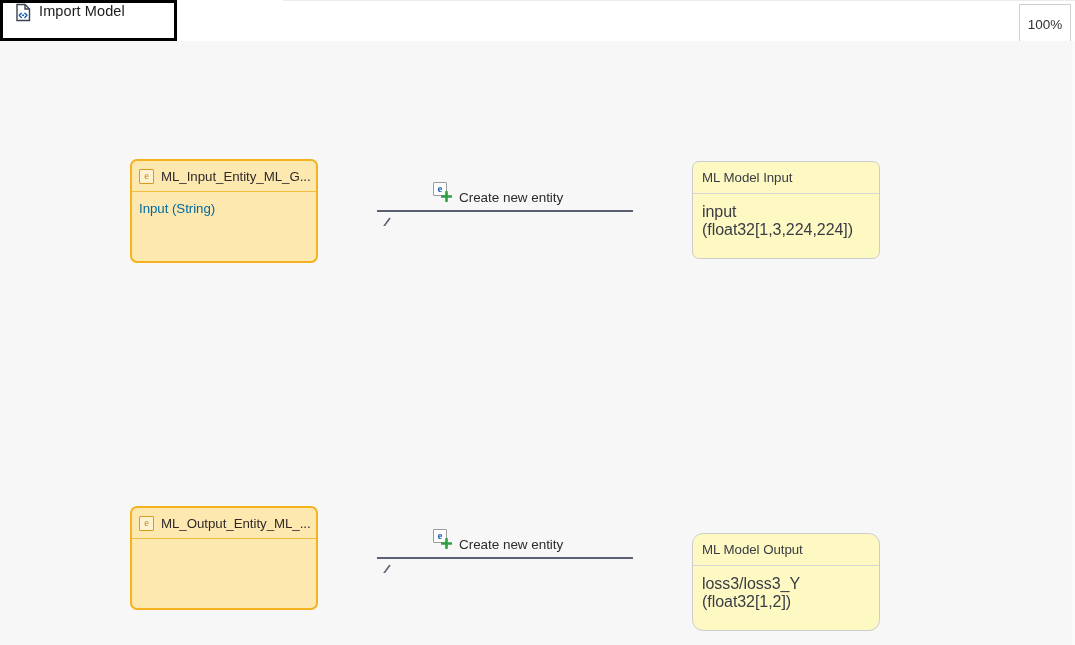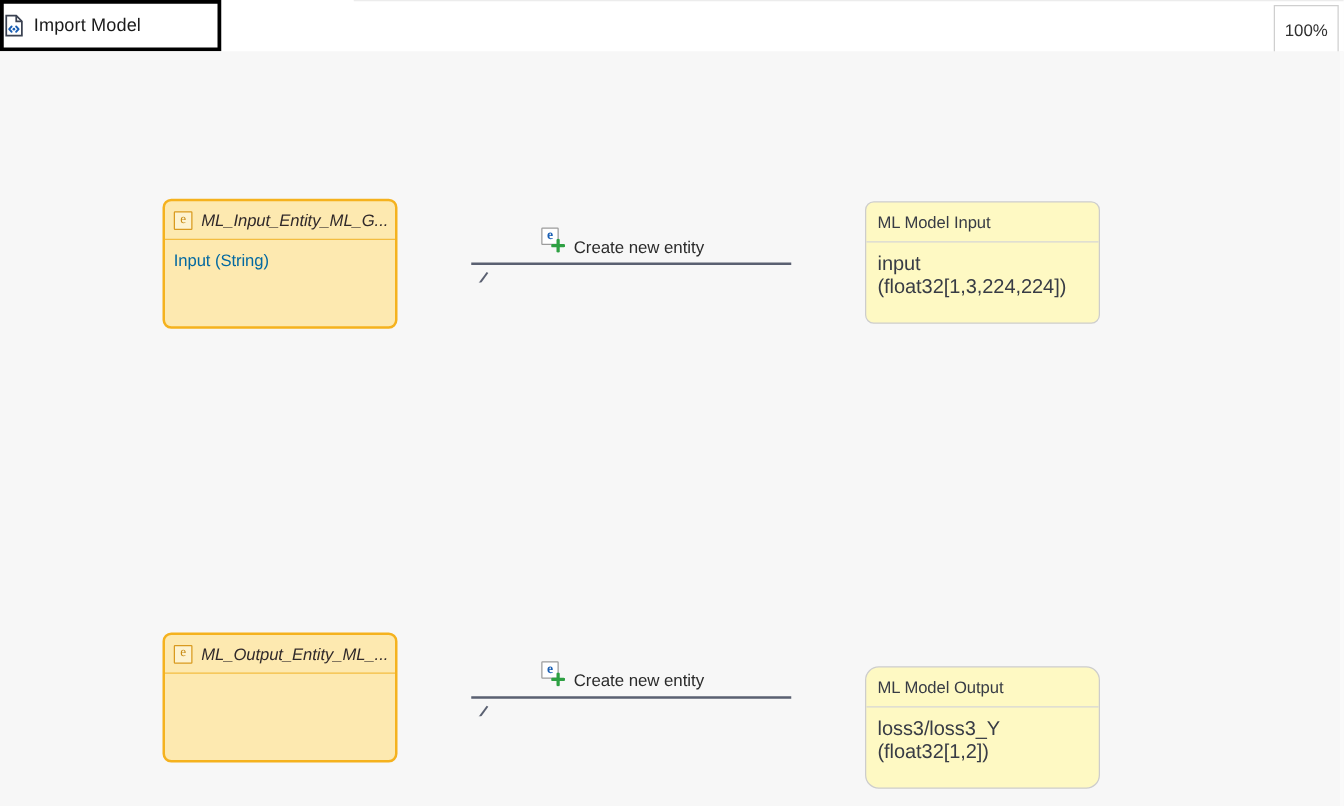--- a/index.html
+++ b/index.html
@@ -40,21 +40,22 @@
     background: #000000;
     padding: 3px;
     box-sizing: border-box;
     display: flex;
     align-items: stretch;
   }
   .tab-import-inner {
     flex: 1;
     background: #ffffff;
     display: flex;
-    align-items: center;
+    align-items: flex-start;
+    padding-left: 12px;
     gap: 7px;
     box-sizing: border-box;
   }
   .tab-import-label {
     font-size: 14.5px;
     color: #1a1a1a;
     letter-spacing: .1px;
     white-space: nowrap;
   }
 
@@ -108,21 +109,20 @@
     padding-left: 7px;
     border-bottom: 1.5px solid #f3bd41;
     box-sizing: border-box;
   }
   .entity-title {
     font-size: 13.3px;
     color: #30292a;
     white-space: nowrap;
     overflow: hidden;
     letter-spacing: -.05px;
-    font-style: italic;
   }
   .entity-attr {
     font-size: 13.3px;
     color: #0369a1;
     padding: 9px 0 0 7px;
     letter-spacing: -.05px;
   }
 
   
   .badge-e {

